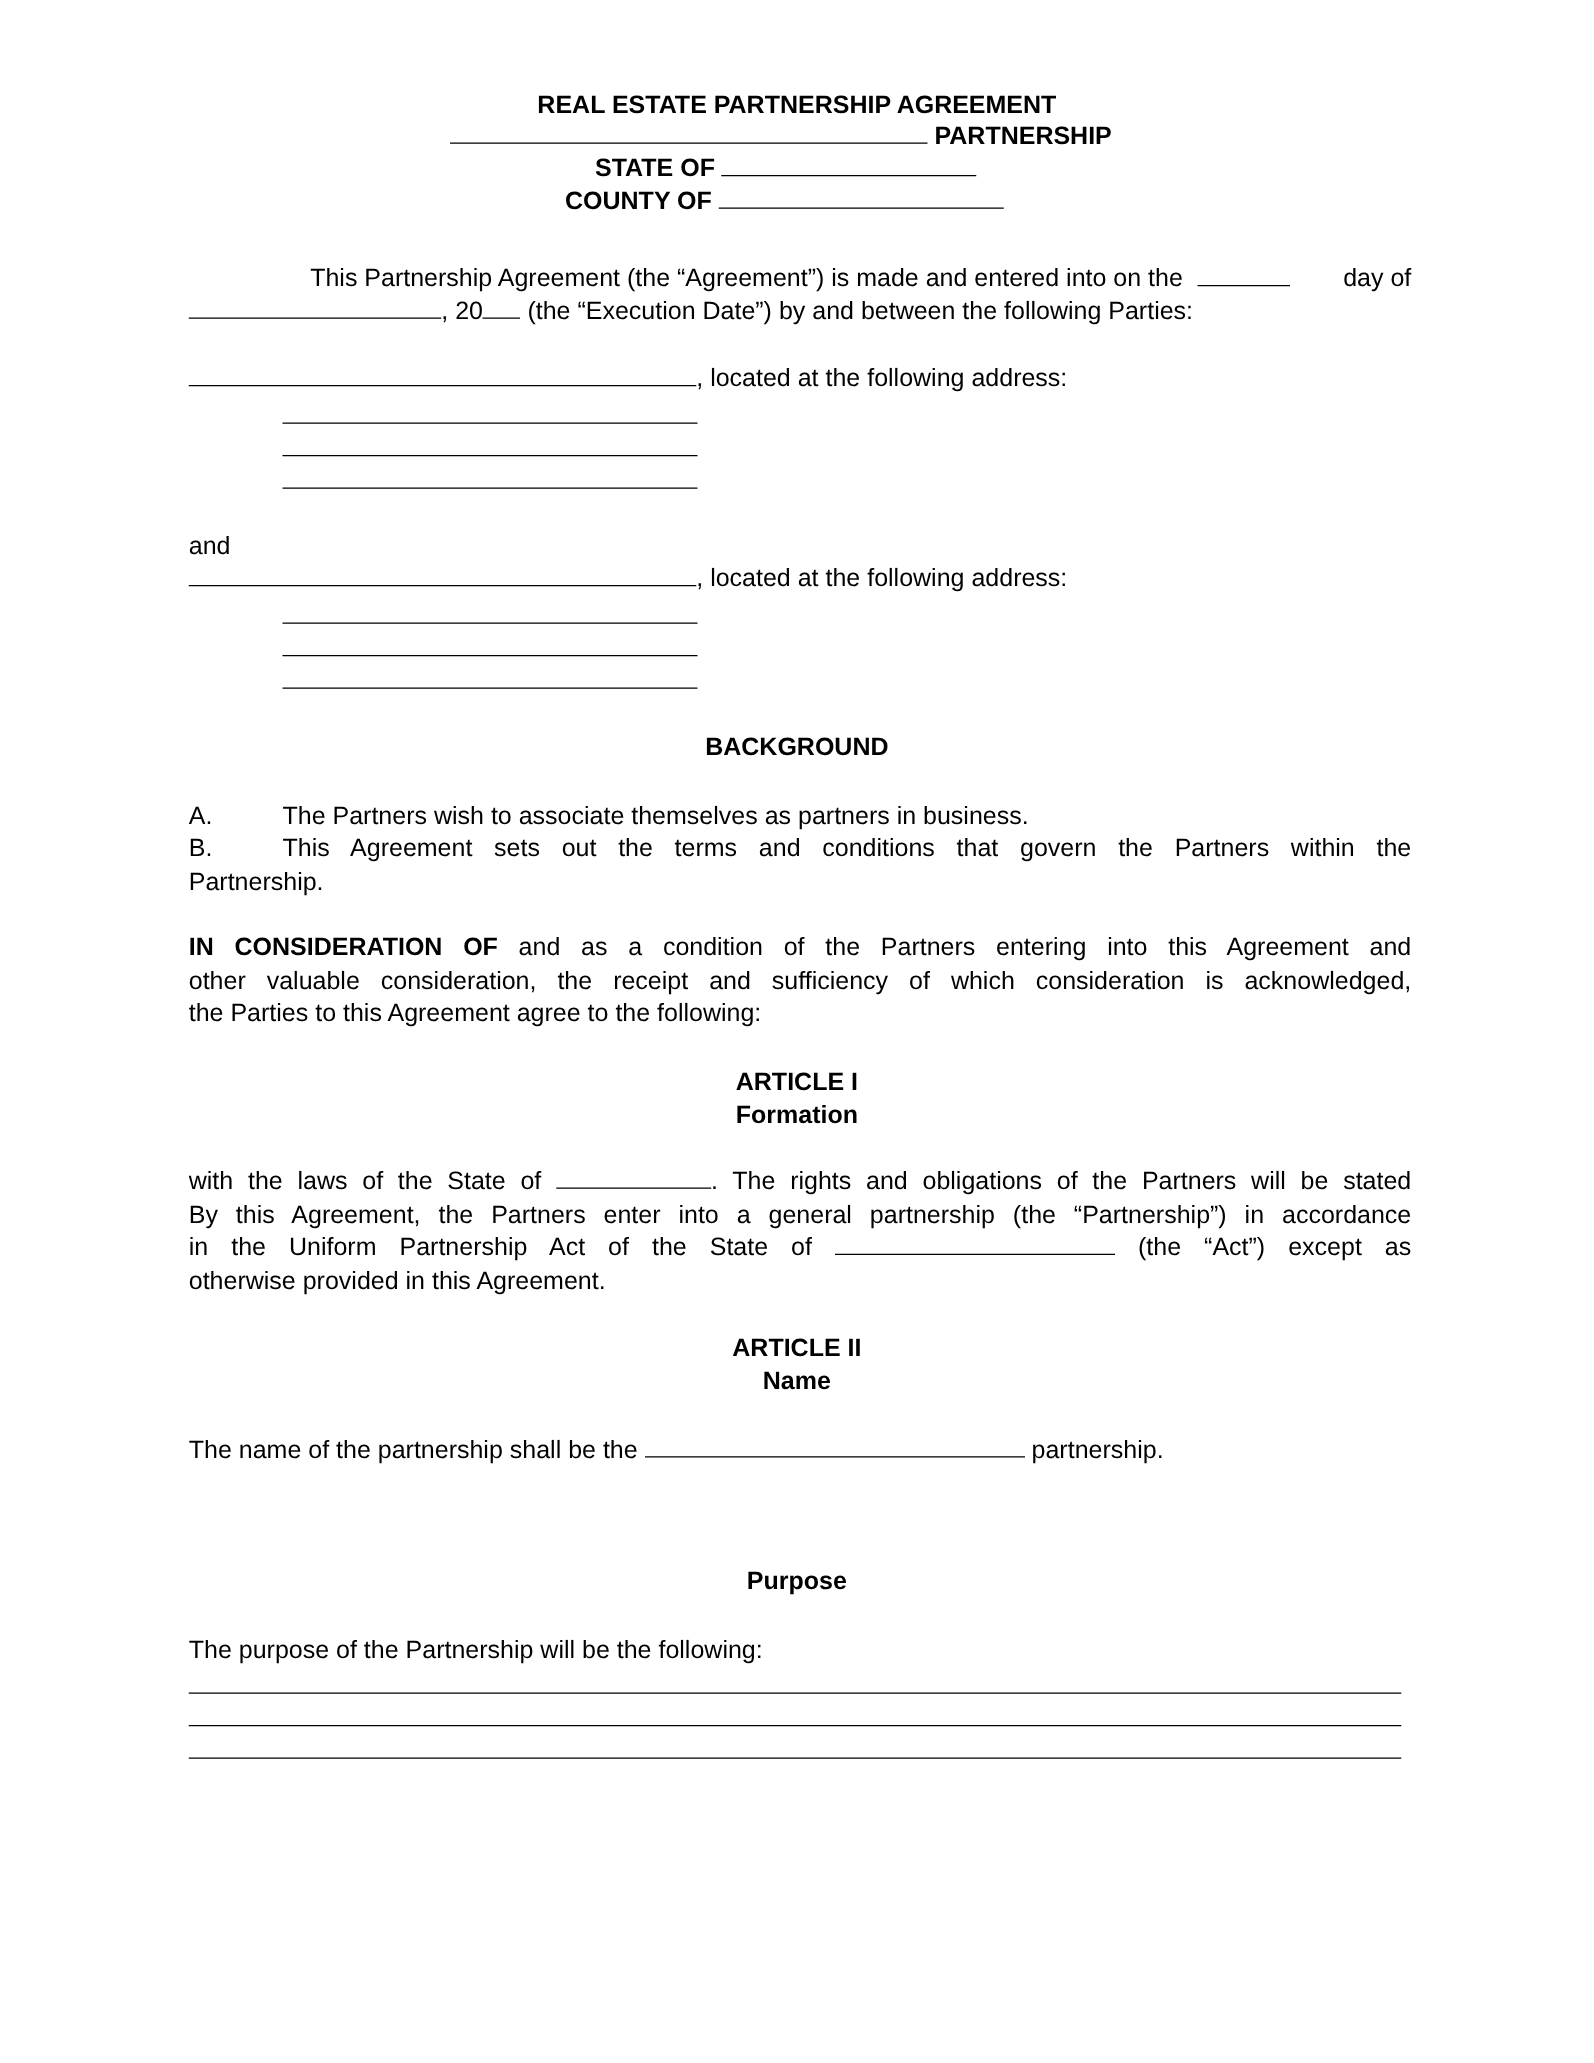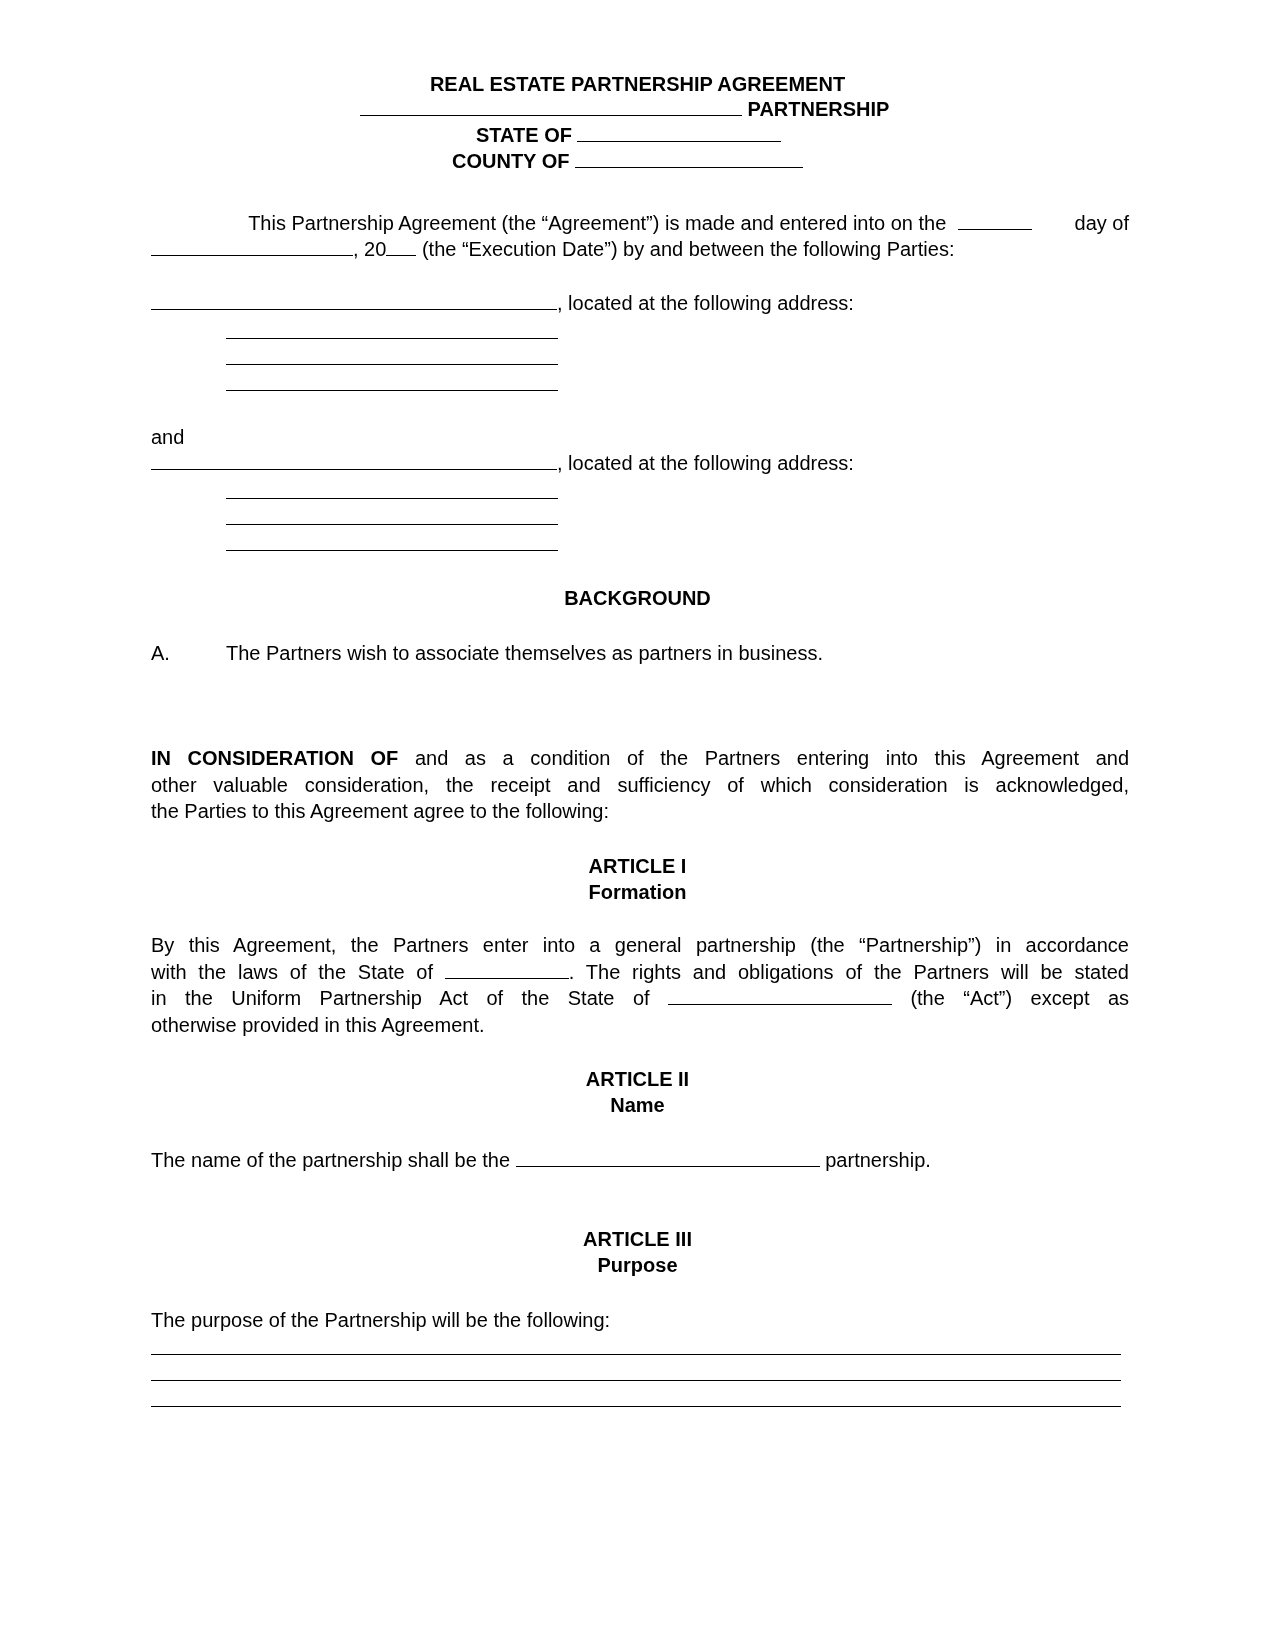--- a/index.html
+++ b/index.html
@@ -58,44 +58,47 @@
   </div>
   <div class="line" style="top:498px; left:226px; width:332px;"></div>
   <div class="line" style="top:524px; left:226px; width:332px;"></div>
   <div class="line" style="top:550px; left:226px; width:332px;"></div>
 
   <div class="abs center bold" style="top:585px;">BACKGROUND</div>
 
   <div class="abs" style="top:640px; left:151px;">
     <span style="display:inline-block; width:75px;">A.</span><span>The Partners wish to associate themselves as partners in business.</span>
   </div>
+  <div class="para" style="top:666px;">
+    <span class="jl"><span style="display:inline-block; width:75px;">B.</span><span>This Agreement sets out the terms and conditions that govern the Partners within the</span></span>
+    <span class="ll">Partnership.</span>
+  </div>
 
   <div class="para" style="top:745px;">
     <span class="jl"><b>IN CONSIDERATION OF</b> <span>and as a condition of the Partners entering into this Agreement and</span></span>
     <span class="jl">other valuable consideration, the receipt and sufficiency of which consideration is acknowledged,</span>
     <span class="ll">the Parties to this Agreement agree to the following:</span>
   </div>
 
   <div class="abs center bold" style="top:853px;">ARTICLE I</div>
   <div class="abs center bold" style="top:879px;">Formation</div>
   <div class="para" style="top:932px;">
+    <span class="jl"><span>with the laws of the State of</span> <span class="blank" style="width:124px;"></span><span>. The rights and obligations of the Partners will be stated</span></span>
     <span class="jl">By this Agreement, the Partners enter into a general partnership (the “Partnership”) in accordance</span>
-    <span class="jl"><span>with the laws of the State of</span> <span class="blank" style="width:124px;"></span><span>. The rights and obligations of the Partners will be stated</span></span>
     <span class="jl"><span>in the Uniform Partnership Act of the State of</span> <span class="blank" style="width:224px;"></span> <span>(the “Act”) except as</span></span>
     <span class="ll">otherwise provided in this Agreement.</span>
   </div>
 
   <div class="abs center bold" style="top:1066px;">ARTICLE II</div>
   <div class="abs center bold" style="top:1092px;">Name</div>
   <div class="abs" style="top:1147px; left:151px;">
     <span>The name of the partnership shall be the</span>
     <span class="blank" style="width:304px;"></span>
     <span>partnership.</span>
   </div>
 
-  <div class="abs center bold" style="top:1226px;">ARTICLE III</div>
   <div class="abs center bold" style="top:1252px;">Purpose</div>
   <div class="abs" style="top:1307px; left:151px;">The purpose of the Partnership will be the following:</div>
   <div class="line" style="top:1354px; left:151px; width:970px;"></div>
   <div class="line" style="top:1380px; left:151px; width:970px;"></div>
   <div class="line" style="top:1406px; left:151px; width:970px;"></div>
 
 </div>
 
 </body></html>

